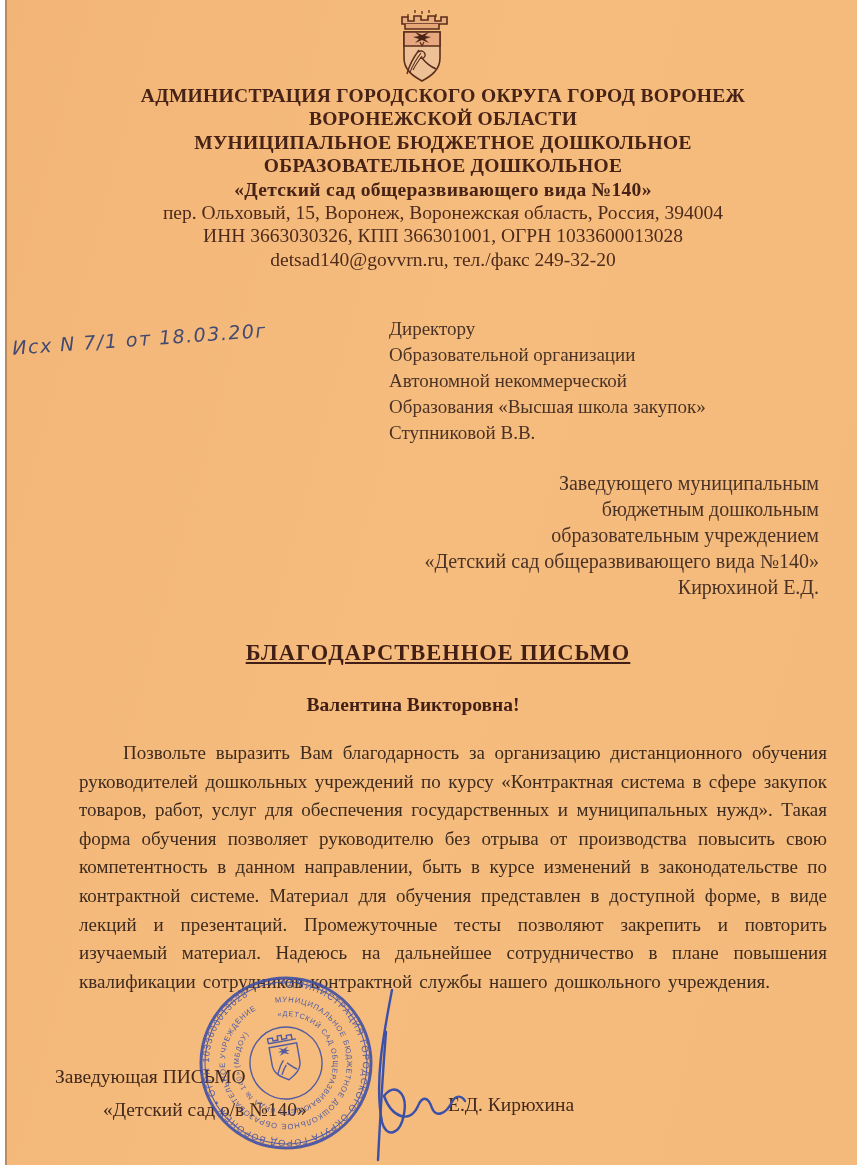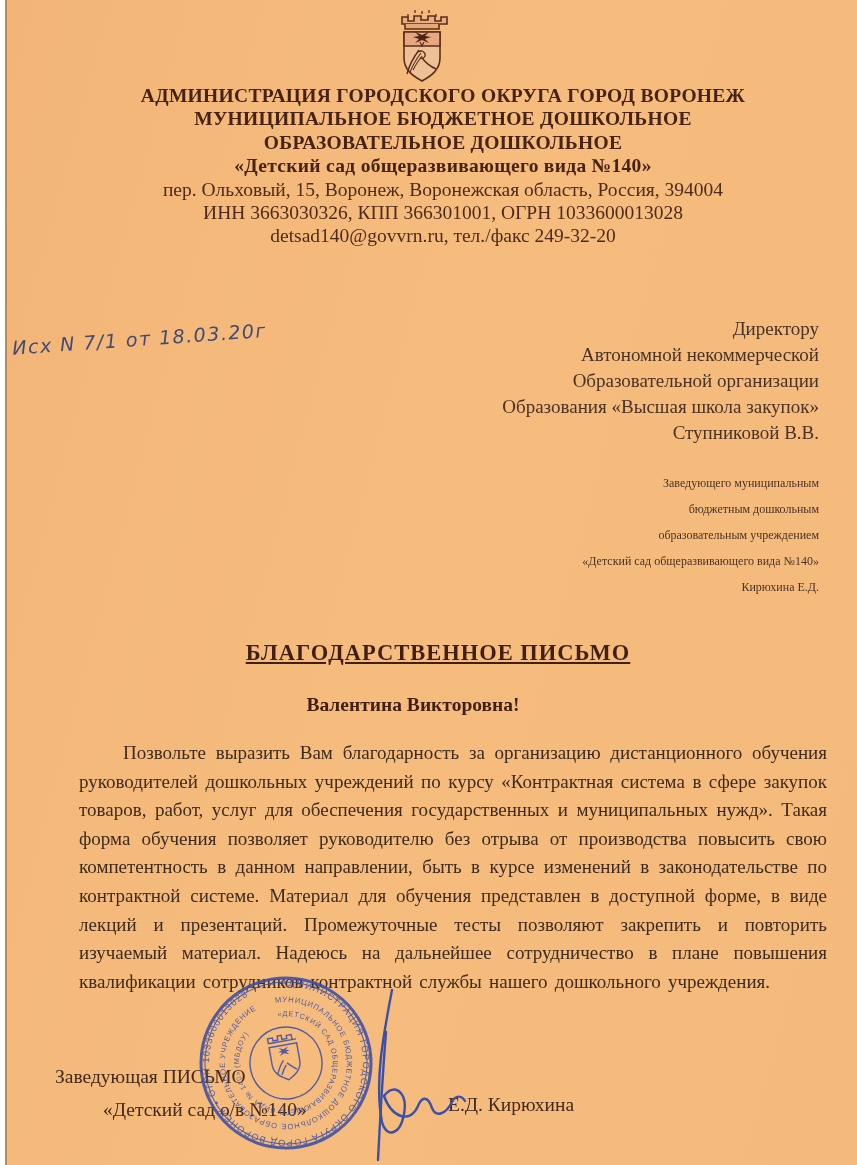--- a/index.html
+++ b/index.html
@@ -18,26 +18,26 @@
   }
   .lh-bold{font-weight:bold;letter-spacing:.3px;}
   .lh-reg{font-weight:normal;color:#4d2a1b;}
   .hand-note{
     position:absolute;left:12px;top:328px;width:250px;
     transform:rotate(-4deg);
     font-family:"DejaVu Sans",sans-serif;font-style:italic;
     font-size:19px;letter-spacing:1.5px;color:#434a72;white-space:nowrap;
   }
   .recipient{
-    position:absolute;right:67px;top:316px;width:430px;text-align:right;
+    position:absolute;right:67px;top:316px;width:430px;
     color:#4a3226;font-size:19px;line-height:26px;
   }
   .recipient2{
     position:absolute;right:67px;top:470px;width:460px;text-align:right;
-    color:#4a3226;font-size:12px;line-height:26px;
+    color:#4a3226;font-size:20px;line-height:26px;
   }
   .title{
     position:absolute;left:0;right:10px;top:640px;text-align:center;
     font-weight:bold;font-size:22.5px;letter-spacing:1px;color:#421f16;text-decoration:underline;
   }
   .salutation{
     position:absolute;left:0;right:60px;top:694px;text-align:center;
     font-weight:bold;font-size:19.5px;color:#421f16;
   }
   .body-text{
@@ -77,44 +77,45 @@
       <path d="M25 66 c2 -8 6 -16 12 -24" stroke-width="1.4"></path>
       <path d="M28 64 c3 -7 7 -14 11 -19 M31 62 c3 -6 6 -10 9 -14" stroke-width="1.1"></path>
       <path d="M36 44 c3 -2 6 -1 7 2 c1 3 -2 5 -5 4" stroke-width="1.4"></path>
       <path d="M40 50 c4 5 9 9 14 11" stroke-width="1.4"></path>
       <path d="M44 54 c3 3 6 5 9 6" stroke-width="1.0"></path>
     </g>
   </svg>
 
   <div class="letterhead">
     <div class="lh-bold">АДМИНИСТРАЦИЯ ГОРОДСКОГО ОКРУГА ГОРОД ВОРОНЕЖ</div>
+    <div class="lh-bold">ВОРОНЕЖСКОЙ ОБЛАСТИ</div>
     <div class="lh-bold">МУНИЦИПАЛЬНОЕ БЮДЖЕТНОЕ ДОШКОЛЬНОЕ</div>
     <div class="lh-bold">ОБРАЗОВАТЕЛЬНОЕ ДОШКОЛЬНОЕ</div>
     <div class="lh-bold">«Детский сад общеразвивающего вида №140»</div>
     <div class="lh-reg">пер. Ольховый, 15, Воронеж, Воронежская область, Россия, 394004</div>
     <div class="lh-reg">ИНН 3663030326, КПП 366301001, ОГРН 1033600013028</div>
     <div class="lh-reg">detsad140@govvrn.ru, тел./факс 249-32-20</div>
   </div>
 
   <div class="hand-note">Исх N 7/1 от 18.03.20г</div>
 
   <div class="recipient">
     <div>Директору</div>
+    <div>Образовательной организации</div>
     <div>Автономной некоммерческой</div>
-    <div>Образовательной организации</div>
     <div>Образования «Высшая школа закупок»</div>
     <div>Ступниковой В.В.</div>
   </div>
 
   <div class="recipient2">
     <div>Заведующего муниципальным</div>
     <div>бюджетным дошкольным</div>
     <div>образовательным учреждением</div>
     <div>«Детский сад общеразвивающего вида №140»</div>
-    <div>Кирюхина Е.Д.</div>
+    <div>Кирюхиной Е.Д.</div>
   </div>
 
   <div class="title">БЛАГОДАРСТВЕННОЕ ПИСЬМО</div>
   <div class="salutation">Валентина Викторовна!</div>
 
   <div class="body-text">Позвольте выразить Вам благодарность за организацию дистанционного обучения руководителей дошкольных учреждений по курсу «Контрактная система в сфере закупок товаров, работ, услуг для обеспечения государственных и муниципальных нужд». Такая форма обучения позволяет руководителю без отрыва от производства повысить свою компетентность в данном направлении, быть в курсе изменений  в законодательстве по контрактной системе. Материал для обучения представлен в доступной форме, в виде лекций и презентаций. Промежуточные тесты позволяют закрепить и повторить изучаемый материал. Надеюсь на дальнейшее сотрудничество в плане повышения квалификации сотрудников контрактной службы нашего дошкольного учреждения.</div>
 
   <div class="sig-line sig-line1">Заведующая ПИСЬМО</div>
   <div class="sig-line sig-line2">«Детский сад о/в №140»</div>
   <div class="sig-name">Е.Д. Кирюхина</div>

